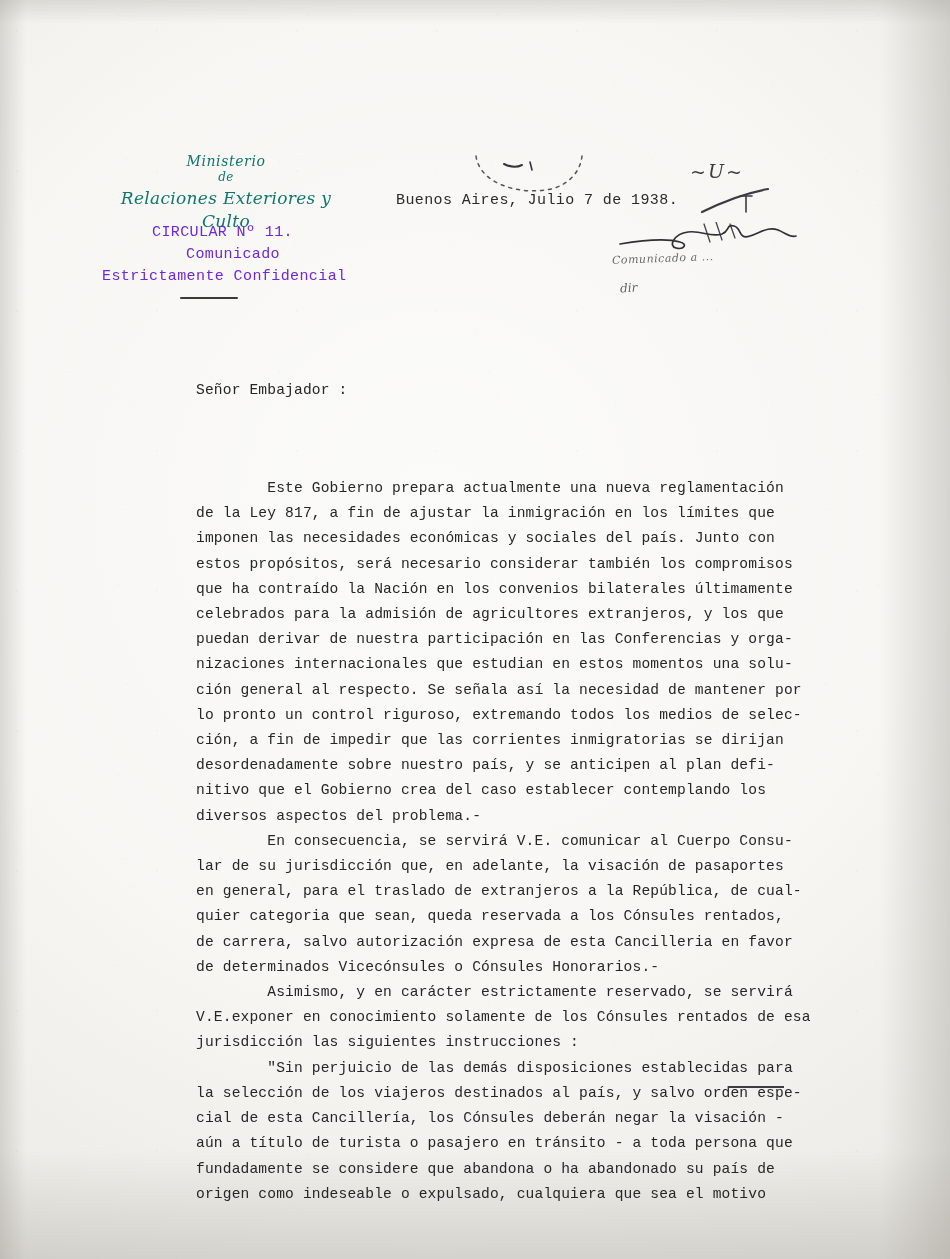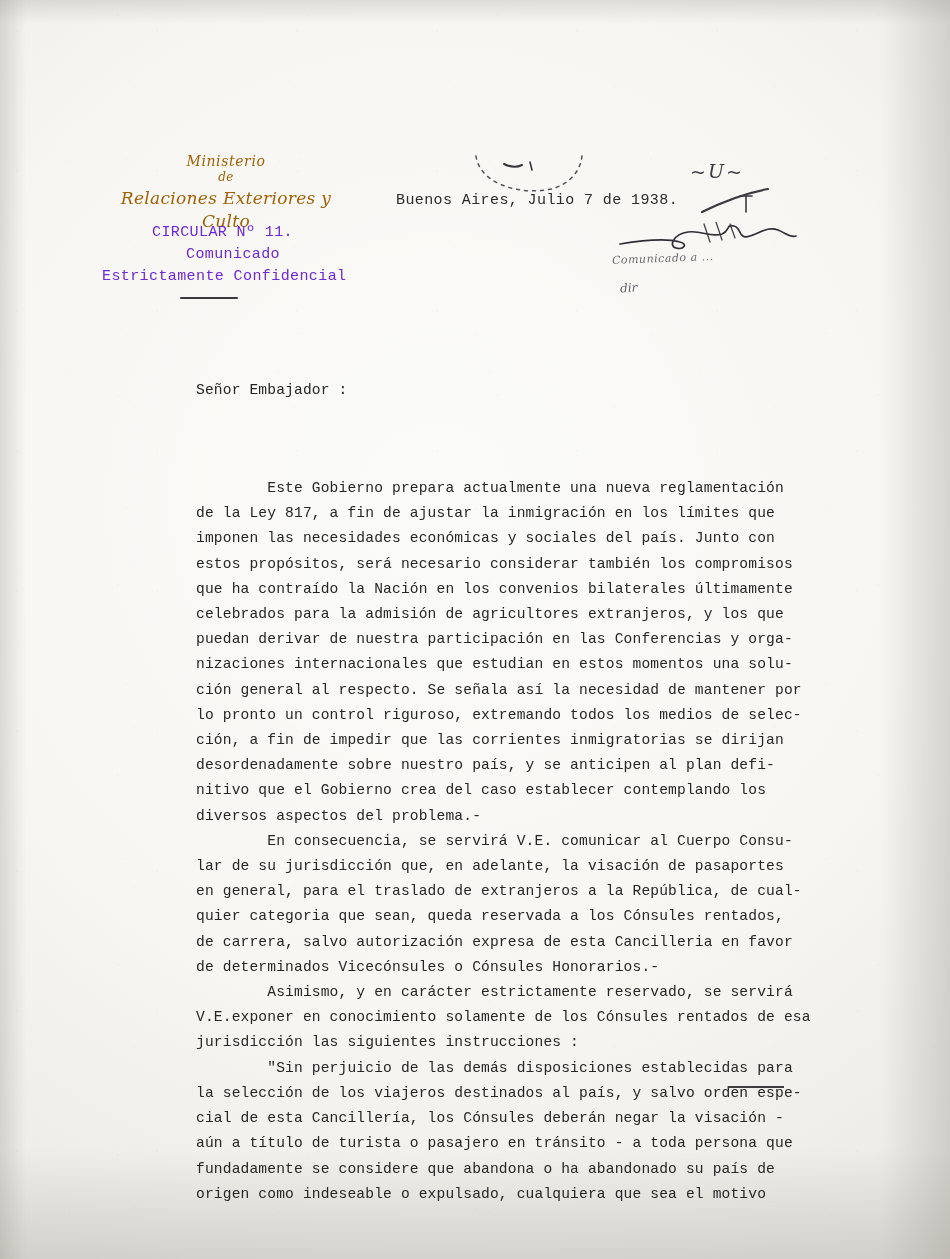--- a/index.html
+++ b/index.html
@@ -79,21 +79,21 @@
 
   
   .letterhead {
     position: absolute;
     left: 96px;
     top: 152px;
     width: 260px;
     text-align: center;
     font-family: "DejaVu Serif", "Liberation Serif", serif;
     font-style: italic;
-    color: #a16207;
+    color: #0f766e;
     line-height: 1.32;
     user-select: none;
   }
   .lh-1 { font-size: 14px; letter-spacing: .6px; }
   .lh-2 { font-size: 12px; letter-spacing: .4px; }
   .lh-3 { font-size: 17px; letter-spacing: .3px; margin-top: 1px; }
 
   
   .circ-block {
     position: absolute;

